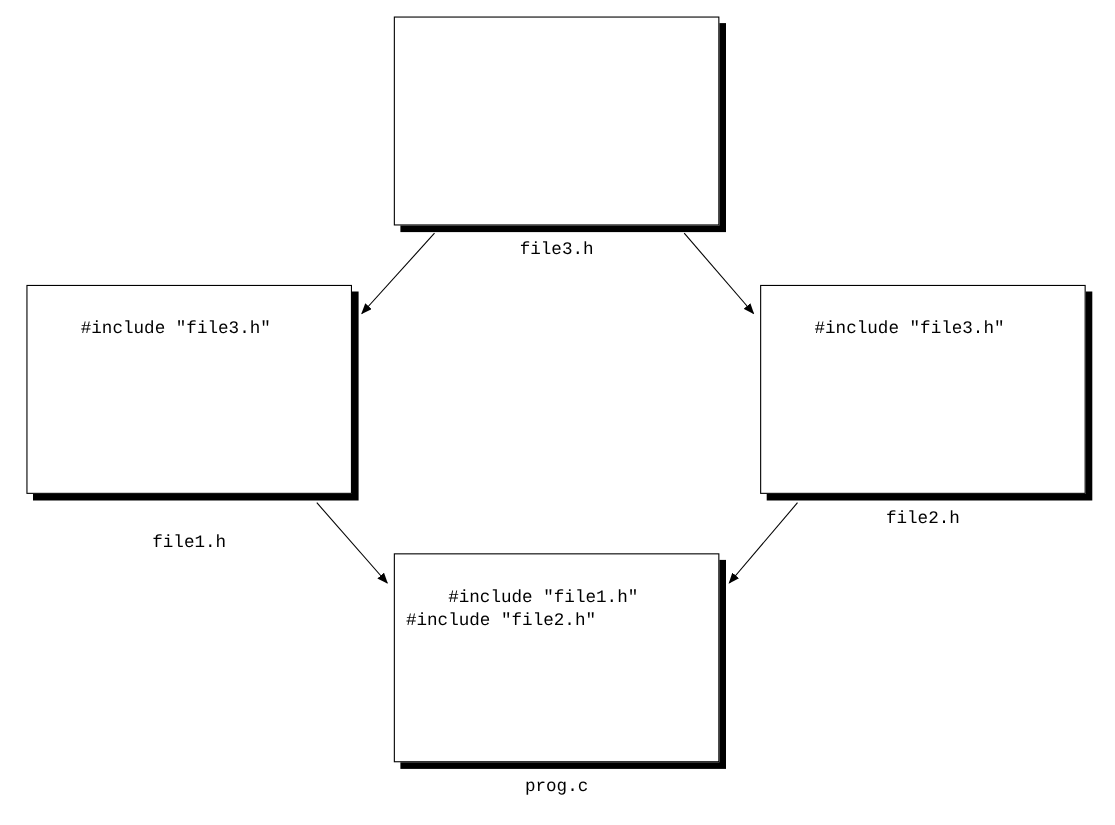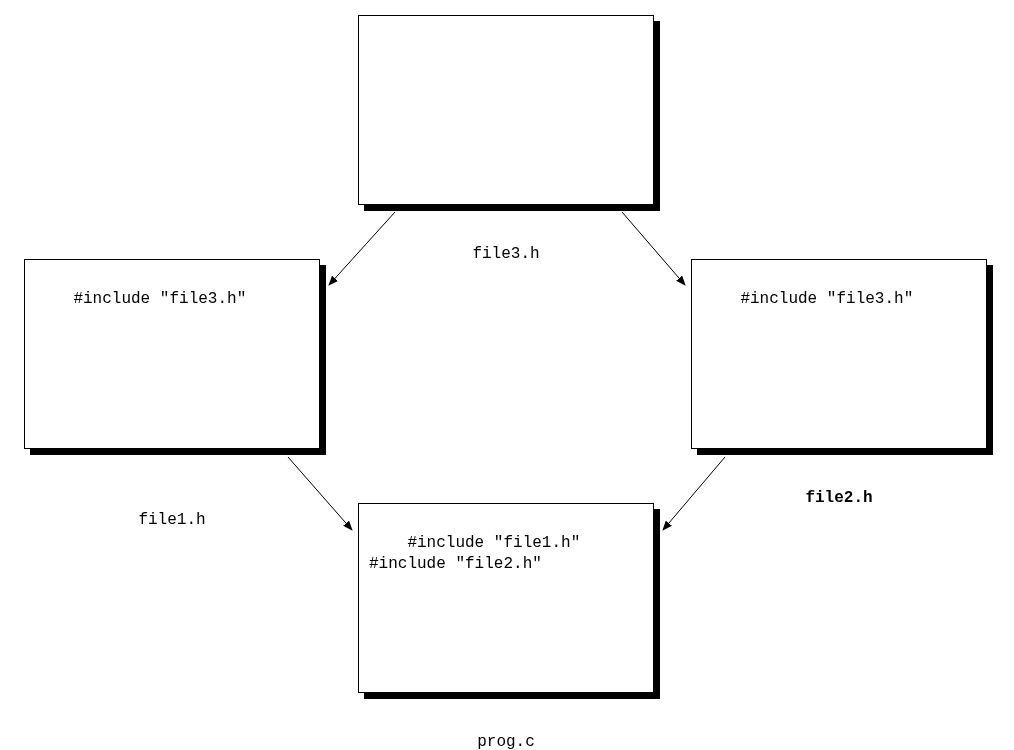--- a/index.html
+++ b/index.html
@@ -27,21 +27,20 @@
       border: 1px solid black;
       padding: 8px 10px;
       font-size: 16px;
       line-height: 1.3;
       white-space: pre;
     }
     .label {
       position: absolute;
       font-size: 16px;
       text-align: center;
-      margin-top: 27px;
     }
     svg.arrows {
       position: absolute;
       top: 0;
       left: 0;
       width: 1014px;
       height: 750px;
       pointer-events: none;
     }
   </style>
@@ -63,21 +62,21 @@
   </div>
 </div>
 <div class="label" style="left:24px; top:484px; width:296px;">file1.h</div>
 
 <div class="box-container" style="left:691px; top:259px; width:296px; height:190px;">
   <div class="box-shadow"></div>
   <div class="box" style="width:296px; height:190px;">
     <span>#include "file3.h"</span>
   </div>
 </div>
-<div class="label" style="left:691px; top:462px; width:296px;font-weight:bold;">file2.h</div>
+<div class="label" style="left:691px; top:462px; width:296px;">file2.h</div>
 
 <div class="box-container" style="left:358px; top:503px; width:296px; height:190px;">
   <div class="box-shadow"></div>
   <div class="box" style="width:296px; height:190px;">
     <span>#include "file1.h"
 #include "file2.h"</span>
   </div>
 </div>
 <div class="label" style="left:358px; top:706px; width:296px;">prog.c</div>
 

